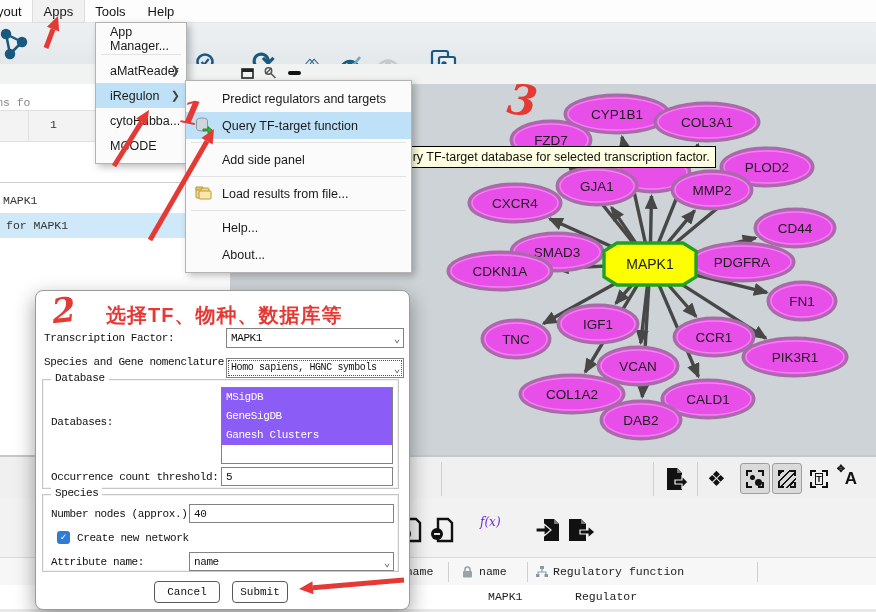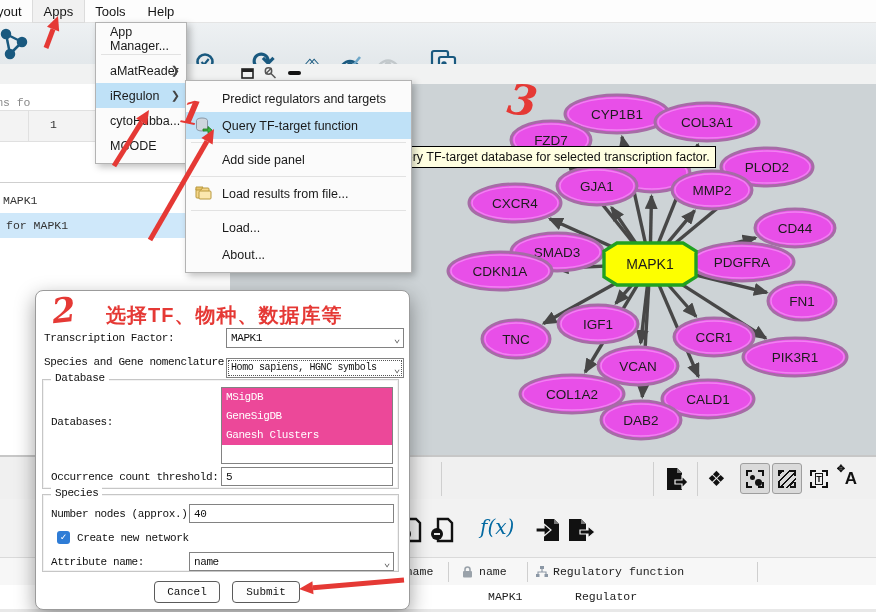--- a/index.html
+++ b/index.html
@@ -52,21 +52,21 @@
   .dtitle .ttext{position:absolute;left:32px;top:6px;font-family:"Liberation Sans",sans-serif;font-size:12.5px;color:#111;}
   .dclose{position:absolute;right:12px;top:4px;font-size:14px;color:#333;font-family:"Liberation Sans",sans-serif;}
   .dlabel{position:absolute;white-space:nowrap;letter-spacing:-0.4px;}
   .dinput{position:absolute;background:#fff;border:1px solid #828282;box-sizing:border-box;height:20px;
           line-height:18px;padding-left:4px;letter-spacing:-0.4px;}
   .caret{position:absolute;right:3px;top:1px;font-size:11px;color:#555;}
   .dgroup{position:absolute;border:1px solid #c6c6c6;box-shadow:inset 0 0 0 1px #f2f2f2;box-sizing:border-box;}
   .dlegend{position:absolute;top:-8px;left:8px;background:#fff;padding:0 4px;letter-spacing:-0.4px;}
   .listbox{position:absolute;background:#fff;border:1px solid #828282;box-sizing:border-box;overflow:hidden;}
   .litem{height:19px;line-height:19px;padding-left:4px;letter-spacing:-0.4px;}
-  .litem.sel{background:#ec4899;color:#fff;font-family:Liberation Mono, monospace;}
+  .litem.sel{background:#8b5cf6;color:#fff;font-family:Liberation Mono, monospace;}
   .chk{position:absolute;width:13px;height:13px;background:#2e7cd6;border-radius:3px;color:#fff;
        font-size:10px;line-height:13px;text-align:center;}
   .dbtn{position:absolute;height:22px;border:1px solid #5a5a5a;border-radius:4px;background:#fdfdfd;
         display:flex;align-items:center;justify-content:center;box-sizing:border-box;}
   
   .btb1{left:0;top:455px;width:876px;height:44px;background:#f0f0f0;border-top:2px solid #c7c7c7;z-index:2;}
   .btb2{left:0;top:499px;width:876px;height:58px;background:#f2f2f2;z-index:2;}
   .thead{left:0;top:557px;width:876px;height:28px;background:#f7f7f7;border-top:1px solid #dadada;
          border-bottom:1px solid #d5d5d5;z-index:2;font-family:"Liberation Mono",monospace;font-size:11.5px;color:#222;}
   .trow{left:0;top:585px;width:876px;height:24px;background:#fff;z-index:2;
@@ -75,21 +75,21 @@
   .vsep{position:absolute;width:1px;background:#cfcfcf;}
   .pbtn{position:absolute;width:30px;height:31px;background:#dadada;border:1px solid #9e9e9e;border-radius:3px;
         display:flex;align-items:center;justify-content:center;box-sizing:border-box;}
   .ibtn{position:absolute;width:30px;height:31px;display:flex;align-items:center;justify-content:center;}
   .dashbox{width:18px;height:18px;border:2px dashed #111;position:relative;box-sizing:border-box;}
   .diag{background:repeating-linear-gradient(135deg,#111 0 2px,transparent 2px 5px);}
   .dot1{position:absolute;left:2px;top:3px;width:5px;height:5px;border-radius:50%;background:#111;}
   .dot2{position:absolute;left:7px;top:7px;width:7px;height:7px;border-radius:50%;background:#111;}
   .tline{position:absolute;left:3px;top:1px;right:3px;bottom:1px;border:1.5px solid #111;
          font-size:9px;font-weight:bold;display:flex;align-items:center;justify-content:center;color:#111;}
-  .fx{position:absolute;font-family:"DejaVu Serif",serif;font-style:italic;font-size:20px;color:#0369a1;}
+  .fx{position:absolute;font-family:"DejaVu Serif",serif;font-style:italic;font-size:12px;color:#6d28d9;}
   .annotext{position:absolute;z-index:50;color:#e53935;pointer-events:none;
             font-family:"DejaVu Serif",serif;font-style:italic;font-weight:bold;}
   #annosvg{position:absolute;left:0;top:0;z-index:50;pointer-events:none;}
 </style>
 </head>
 <body>
 
 <div class="abs menubar">
   <div class="mi first">yout</div>
   <div class="mi hov">Apps</div>
@@ -363,21 +363,21 @@
       <svg width="19" height="18" viewBox="0 0 19 18">
         <rect x="2" y="4" width="13" height="10" rx="1" fill="#f5d689" stroke="#b9993f"></rect>
         <path d="M2 6 l5 0 l2 -3 l-7 0 z" fill="#e8c469" stroke="#b9993f"></path>
         <rect x="5" y="7" width="12" height="8" rx="1" fill="#fbe7ae" stroke="#b9993f"></rect>
         </svg>
     </span>
     <span>Load results from file...</span>
   </div>
   <div class="msep"></div>
   <div class="smi">
-      <span>Load...</span>
+      <span>Help...</span>
     </div>
   <div class="smi">
       <span>About...</span>
     </div>
 </div>
 
 <div class="abs btb1">
 
   <div class="vsep" style="left:441px;top:5px;height:34px;"></div>
 
@@ -507,21 +507,21 @@
     <span class="dlabel" style="left:34px;top:37px;">Create new network</span>
     <span class="dlabel" style="left:8px;top:61px;">Attribute name:</span>
     <div class="dinput" style="left:146px;top:57px;width:205px;height:19px;">
       <span>name</span><span class="caret">⌄</span>
     </div>
   </div>
 
   <div class="dbtn" style="left:118px;top:290px;width:66px;">
       <span>Cancel</span>
     </div>
-  <div class="dbtn" style="left:196px;top:290px;width:68px;">
+  <div class="dbtn" style="left:196px;top:290px;width:56px;">
       <span>Submit</span>
     </div>
 </div>
 
 <svg id="annosvg" width="876" height="612" viewBox="0 0 876 612">
     <line x1="46" y1="48" x2="53.08427181776251" y2="29.108608485966624" stroke="#e53935" stroke-width="5"></line>
           <polygon points="58,16 59.1704114719613,31.39091085629117 46.998132163563724,26.826306115642076" fill="#e53935"></polygon>
     <line x1="114" y1="166" x2="141.58001483995548" y2="121.87197625607124" stroke="#e53935" stroke-width="5"></line>
           <polygon points="149,110 147.09200381598856,125.31696936609191 136.0680258639224,118.42698314605056" fill="#e53935"></polygon>
     <line x1="150" y1="240" x2="207.0070389291818" y2="141.12841685720034" stroke="#e53935" stroke-width="5"></line>

